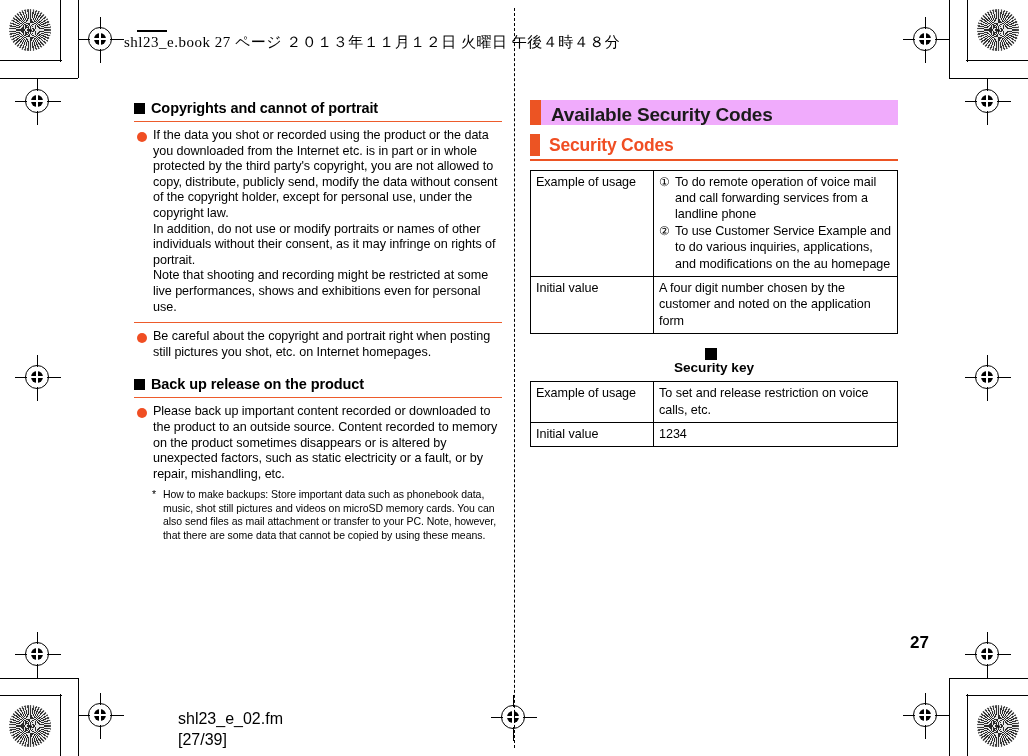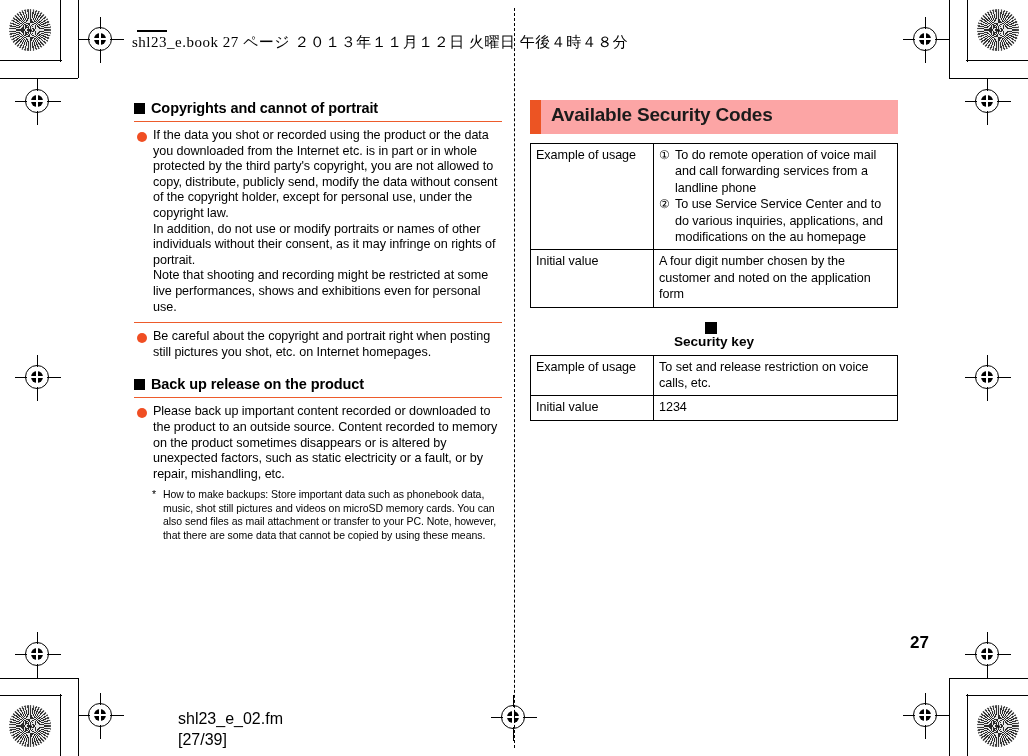--- a/index.html
+++ b/index.html
@@ -64,21 +64,21 @@
   .gutter {
     position: absolute;
     left: 514px; top: 8px;
     width: 0; height: 740px;
     border-left: 1px dashed #000;
   }
 
   
   .page-header {
     position: absolute;
-    left: 132px; top: 33px;
+    left: 124px; top: 33px;
     font-family: "Liberation Serif", serif;
     font-size: 15px;
     letter-spacing: 0.5px;
     white-space: nowrap;
     color: #000;
   }
   .header-tick {
     position: absolute;
     left: 137px; top: 30px;
     width: 30px; height: 2px;
@@ -166,22 +166,22 @@
   .note-text {
     font-size: 10.5px;
     line-height: 13.6px;
     letter-spacing: -0.05px;
   }
 
   
   .banner-main {
     display: flex;
     align-items: stretch;
-    background: #fca5a5;
-    height: 34px;
+    background: #f0abfc;
+    height: 25px;
     margin-bottom: 9px;
   }
   .banner-main .bar {
     width: 11px;
     background: #EC5423;
     flex: 0 0 auto;
   }
   .banner-main .title {
     font-size: 19px;
     font-weight: bold;
@@ -404,35 +404,42 @@
 
 </div>
 
 <div class="col col-right">
 
   <div class="banner-main">
     <span class="bar"></span>
     <span class="title">Available Security Codes</span>
   </div>
 
+  <div class="banner-sub">
+    <div class="row">
+      <span class="bar"></span>
+      <span class="title">Security Codes</span>
+    </div>
+    <div class="underline"></div>
+  </div>
 
 
 
   <table class="codes">
     <tbody>
       <tr>
         <td class="label">Example of usage</td>
         <td>
           <div class="num-line">
             <span class="num-mark">①</span>
             <span class="num-body">To do remote operation of voice mail and call forwarding services from a landline phone</span>
           </div>
           <div class="num-line">
             <span class="num-mark">②</span>
-            <span class="num-body">To use Service Service Center and to do various inquiries, applications, and modifications on the au homepage</span>
+            <span class="num-body">To use Customer Service Example and to do various inquiries, applications, and modifications on the au homepage</span>
           </div>
         </td>
       </tr>
       <tr>
         <td class="label">Initial value</td>
         <td>A four digit number chosen by the customer and noted on the application form</td>
       </tr>
     </tbody>
   </table>
 

